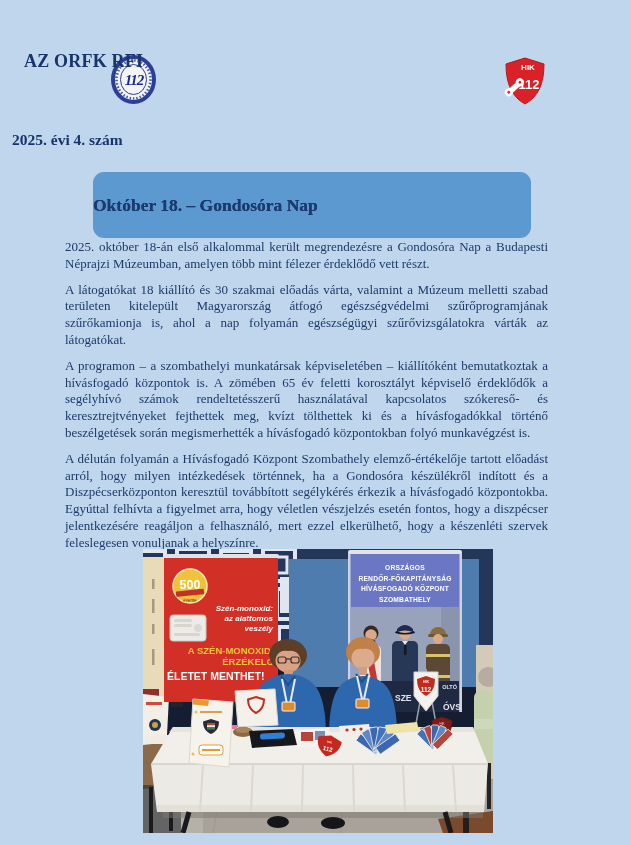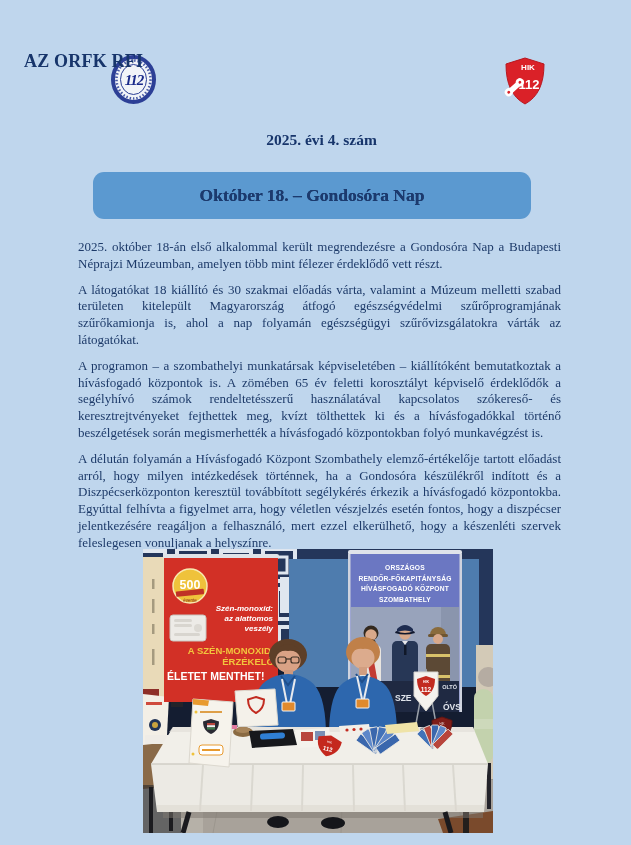--- a/index.html
+++ b/index.html
@@ -13,31 +13,31 @@
   }
   .seal { position:absolute; left:111px; top:55px; }
   .hik  { position:absolute; left:503px; top:57px; }
   .page-title {
     position:absolute; top:50px; left:24px; right:0;
     text-align:left; font-weight:bold; font-size:18px; line-height:22px;
     color:#17356b; letter-spacing:.2px;
   }
   .issue {
     position:absolute; top:131px; left:12px; right:0;
-    text-align:center; font-weight:bold; font-size:15.5px; color:#17356b;
+    font-weight:bold; font-size:15.5px; color:#17356b;
   }
   .banner {
-    position:absolute; left:93px; top:172px; width:438px; height:47px;
+    position:absolute; left:93px; top:172px; width:438px; height:66px;
     background:#5b99d0; border-radius:11px;
-    display:flex; align-items:center; justify-content:center;
+    display:flex; align-items:center; justify-content:flex-start;
     font-weight:bold; font-size:17.5px; color:#1c3a6e;
     text-shadow:0 0 .5px #16305e;
   }
   .article {
-    position:absolute; left:78px; top:239px; width:483px;
+    position:absolute; left:65px; top:239px; width:483px;
     font-size:13px; line-height:16.8px; text-align:justify;
   }
   .article p { margin:0 0 9px; }
   .photo { position:absolute; left:143px; top:549px; }
   .photo text, .banner-svg-text { font-family:"Liberation Sans", sans-serif; }
   .seal text { font-family:"Liberation Serif", serif; }
 </style>
 </head>
 <body>
 

